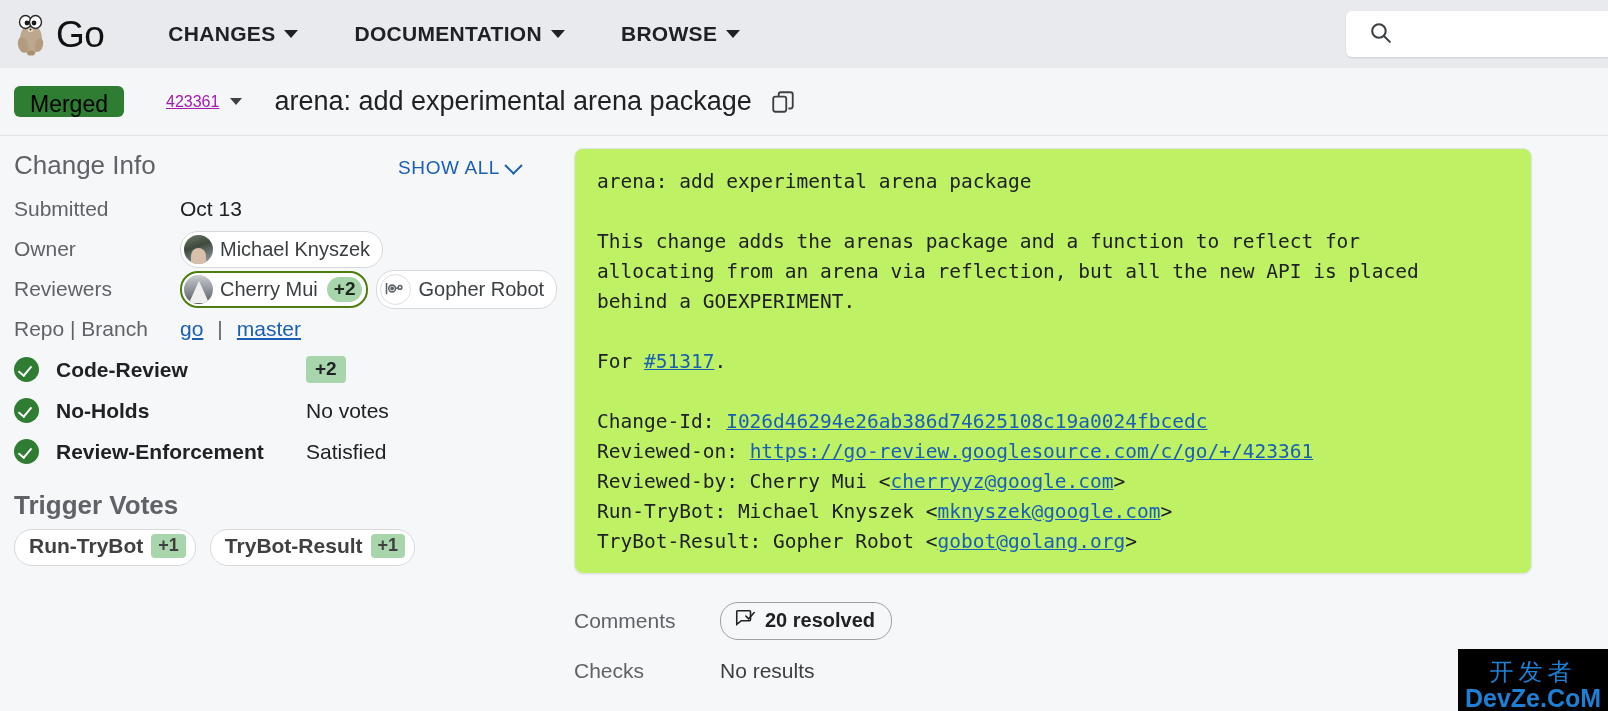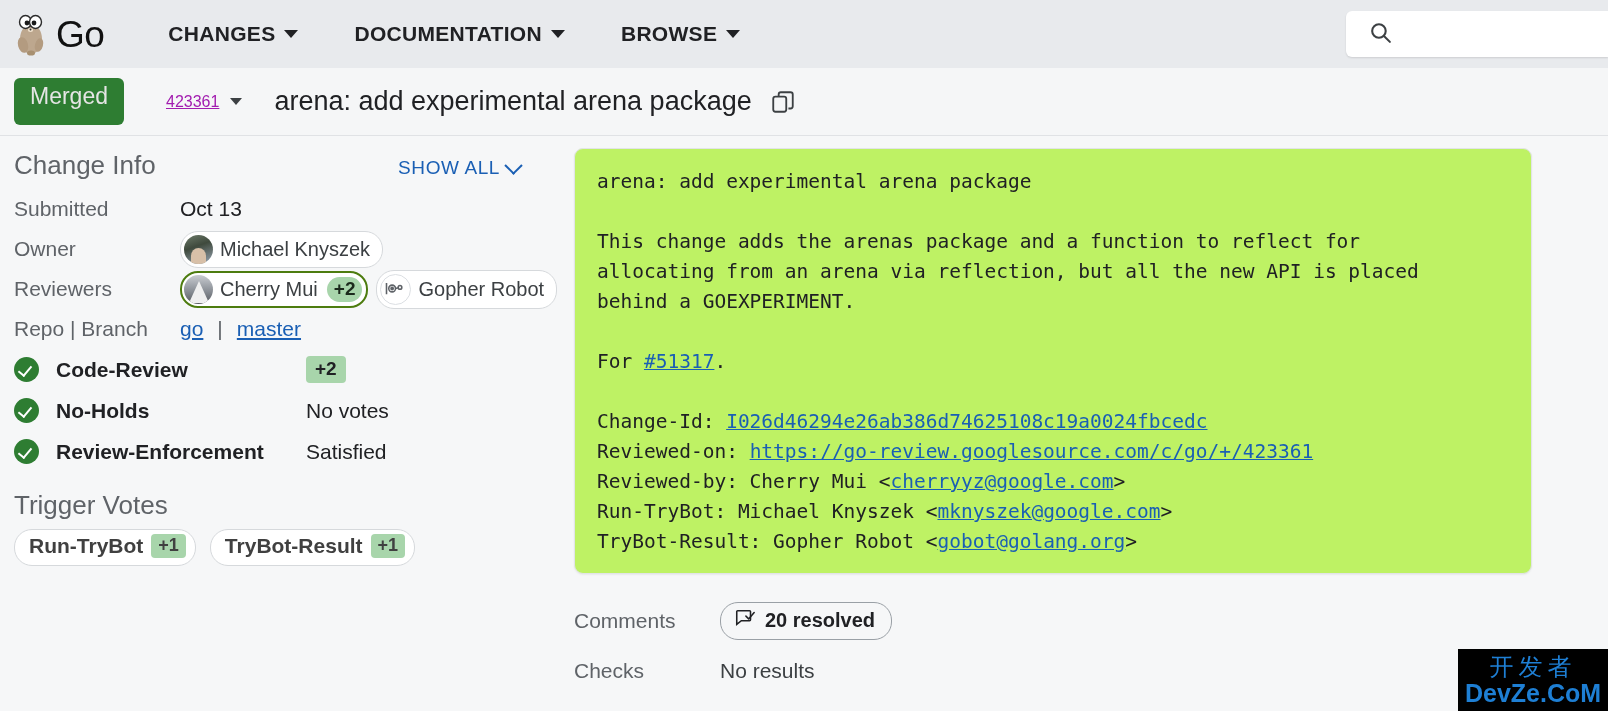--- a/index.html
+++ b/index.html
@@ -104,23 +104,23 @@
     height: 68px;
     background: #f5f6f7;
     display: flex;
     align-items: center;
     padding-left: 14px;
     border-bottom: 1px solid #e0e2e5;
     box-sizing: border-box;
   }
   .status-badge {
     background: #2e7d32;
-    color: #e5e5e5;
+    color: #000000;
     font-size: 23px;
-    padding: 6px 16px 16px;
+    padding: 6px 16px 0;
     border-radius: 6px;
     line-height: 1.1;
   }
   .change-num {
     margin-left: 42px;
     display: flex;
     align-items: center;
     gap: 11px;
   }
   .change-num a {
@@ -308,20 +308,21 @@
     background: #a8d5ab;
     border-radius: 4px;
     padding: 2px 9px 3px;
     font-weight: bold;
     font-size: 19px;
   }
   .tv-title {
     font-size: 26px;
     color: #5f6368;
     margin: 18px 0 8px;
+    font-weight: bold;
   }
   .tv-row { display: flex; gap: 14px; }
   .tv-chip {
     display: inline-flex;
     align-items: center;
     gap: 8px;
     border: 1px solid #d6d9dc;
     border-radius: 18px;
     background: #fff;
     padding: 4px 9px 7px 14px;
@@ -398,21 +399,21 @@
   .watermark {
     position: absolute;
     right: 0px;
     bottom: 0px;
     width: 150px;
     height: 62px;
     background: #000;
     display: flex;
     flex-direction: column;
     align-items: center;
-    justify-content: center;
+    justify-content: flex-end;
     line-height: 1;
   }
   .wm-cn {
     color: #1e7fd4;
     font-size: 24px;
     letter-spacing: 5px;
     font-family: "DejaVu Sans", sans-serif;
   }
   .wm-en {
     color: #1e7fd4;

